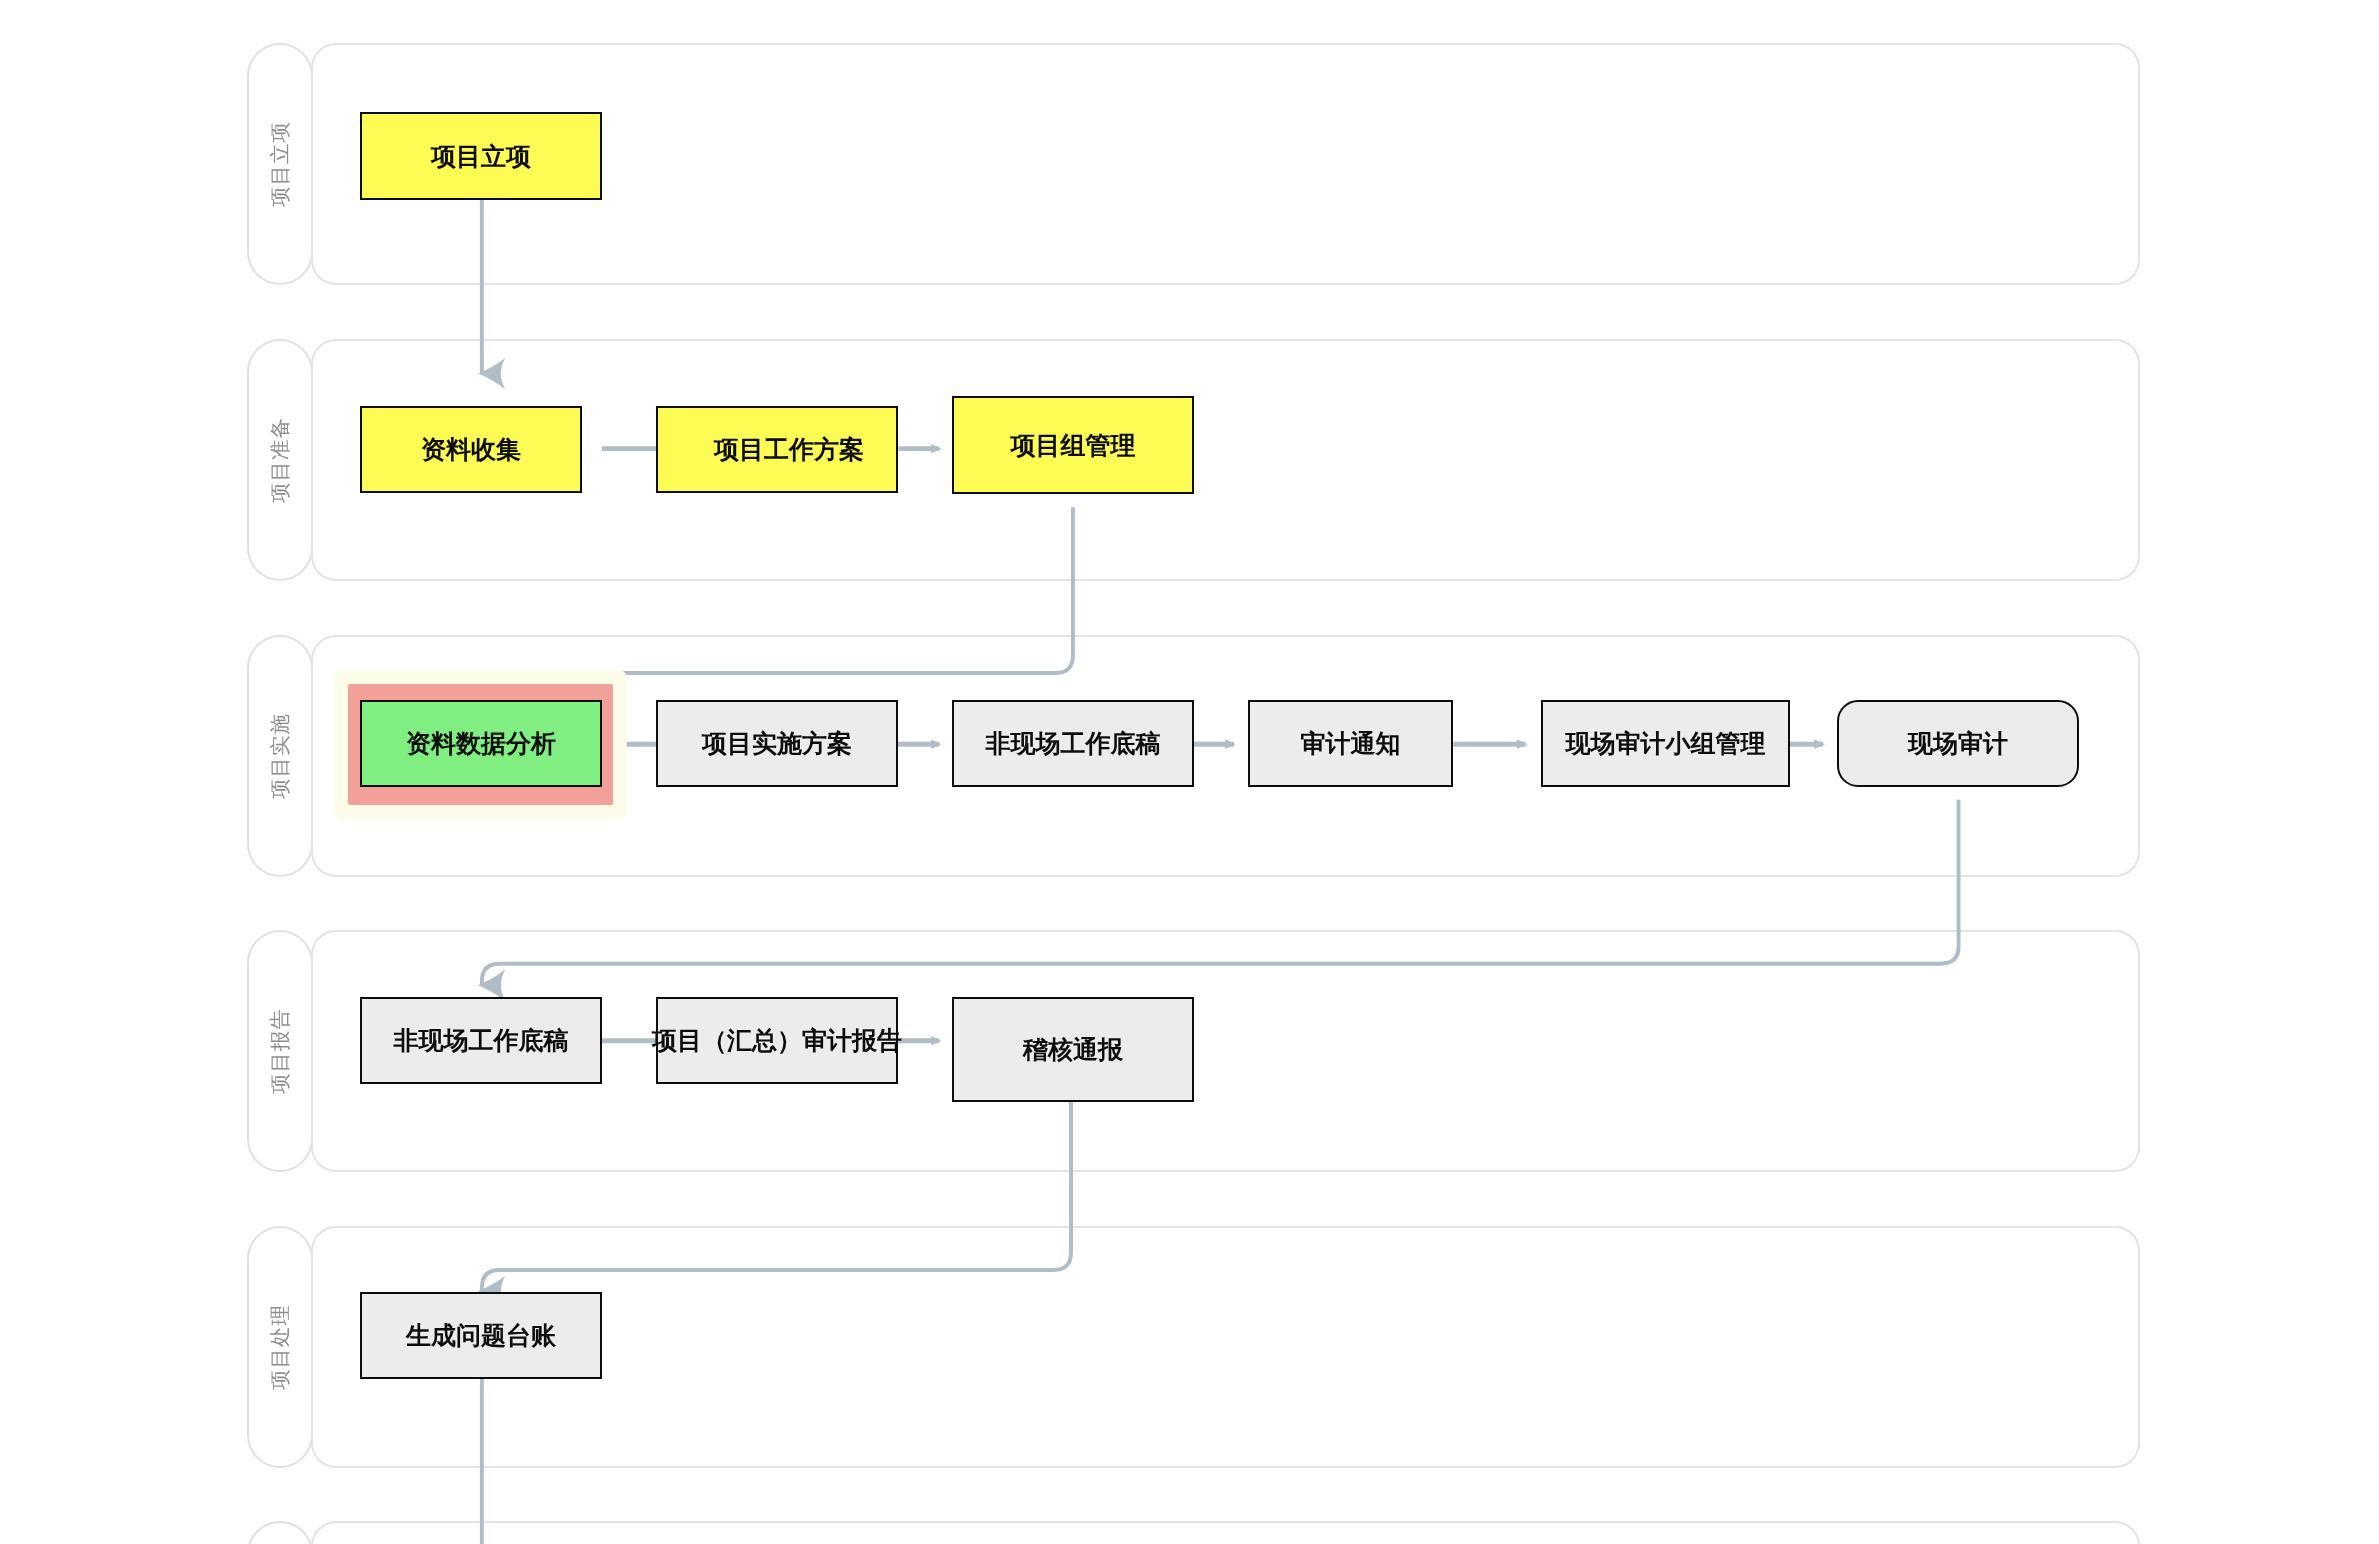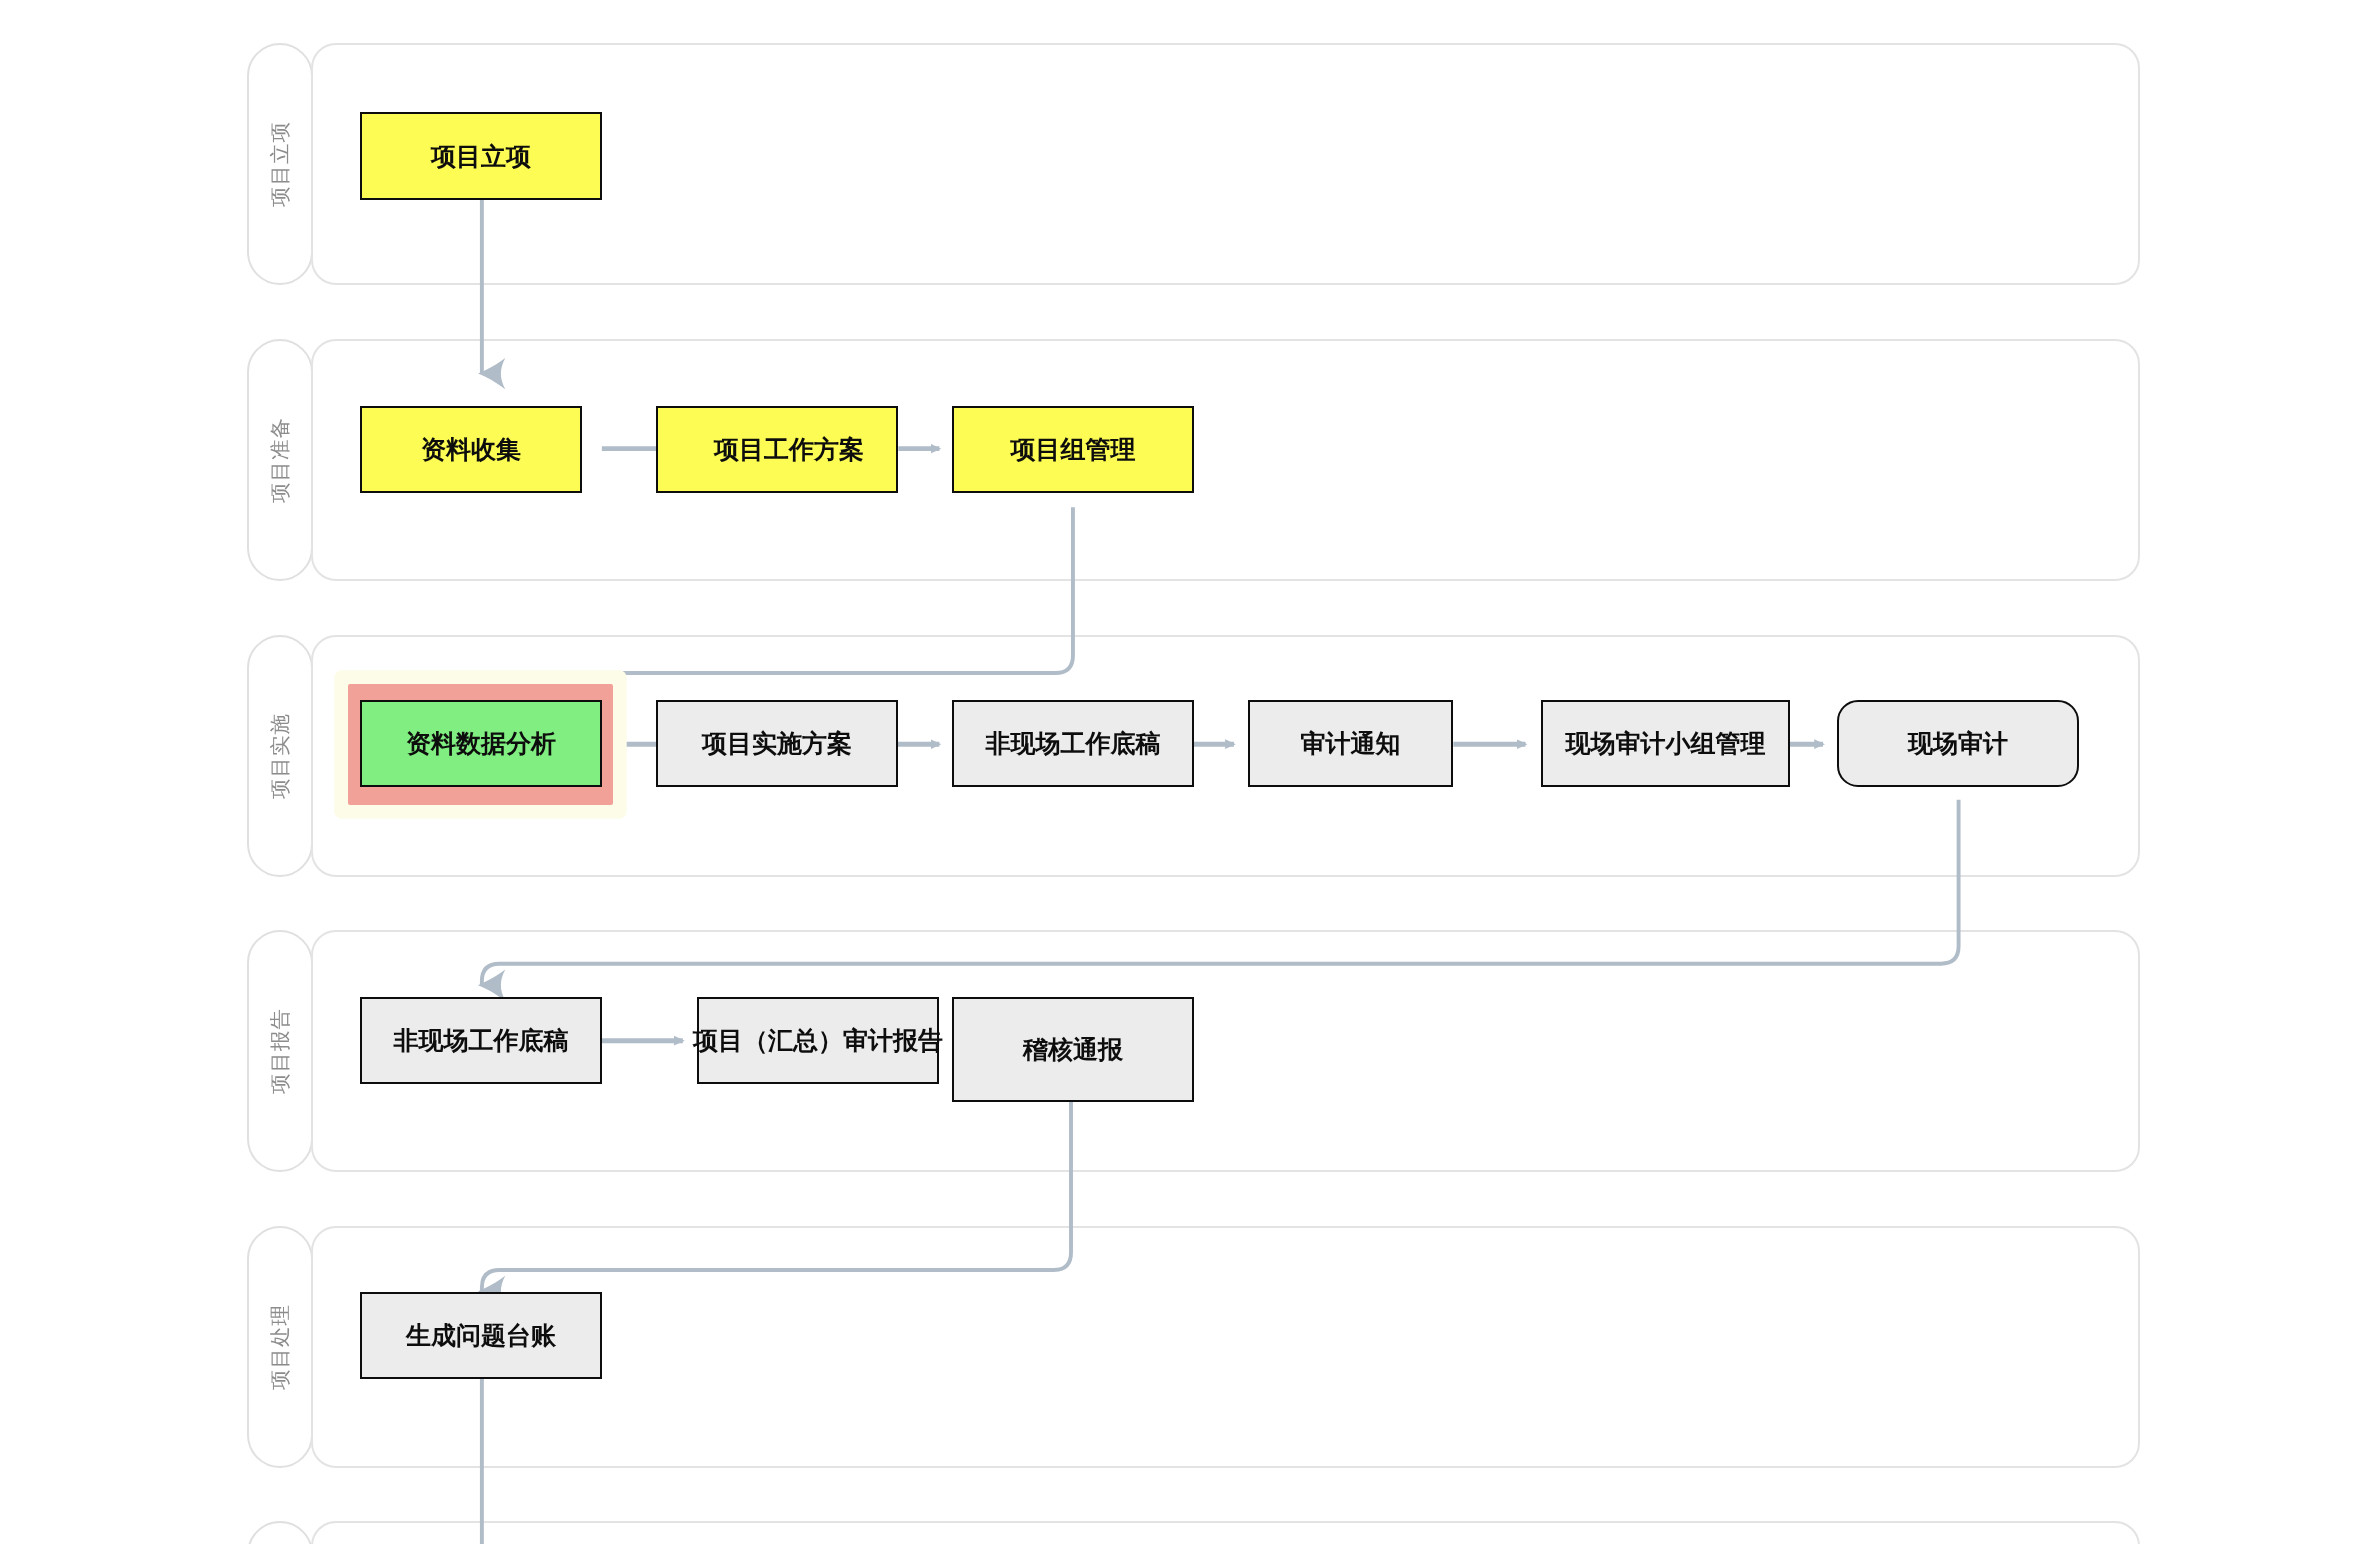--- a/index.html
+++ b/index.html
@@ -118,21 +118,21 @@
     </div>
     <div class="lane-body" style="left:311px;top:339px;width:1829px;height:242px;"></div>
   </div>
 
   <div class="node fill-yellow" style="left:360px;top:406px;width:222px;height:87px;">
     <span>资料收集</span>
   </div>
   <div class="node fill-yellow" style="left:656px;top:406px;width:242px;height:87px;padding-left:24px;">
     <span>项目工作方案</span>
   </div>
-  <div class="node fill-yellow" style="left:952px;top:406px;width:242px;height:87px;">
+  <div class="node fill-yellow" style="left:952px;top:396px;width:242px;height:98px;">
     <span>项目组管理</span>
   </div>
 
   <div class="lane">
     <div class="lane-head" style="left:247px;top:635px;width:66px;height:242px;">
       <span class="lane-head-label">项目实施</span>
     </div>
     <div class="lane-body" style="left:311px;top:635px;width:1829px;height:242px;"></div>
   </div>
 
@@ -160,21 +160,21 @@
   <div class="lane">
     <div class="lane-head" style="left:247px;top:930px;width:66px;height:242px;">
       <span class="lane-head-label">项目报告</span>
     </div>
     <div class="lane-body" style="left:311px;top:930px;width:1829px;height:242px;"></div>
   </div>
 
   <div class="node fill-grey" style="left:360px;top:997px;width:242px;height:87px;">
     <span>非现场工作底稿</span>
   </div>
-  <div class="node fill-grey" style="left:656px;top:997px;width:242px;height:87px;margin-left:41px;">
+  <div class="node fill-grey" style="left:656px;top:997px;width:242px;height:87px;">
     <span>项目（汇总）审计报告</span>
   </div>
   <div class="node fill-grey" style="left:952px;top:997px;width:242px;height:105px;">
     <span>稽核通报</span>
   </div>
 
   <div class="lane">
     <div class="lane-head" style="left:247px;top:1226px;width:66px;height:242px;">
       <span class="lane-head-label">项目处理</span>
     </div>

